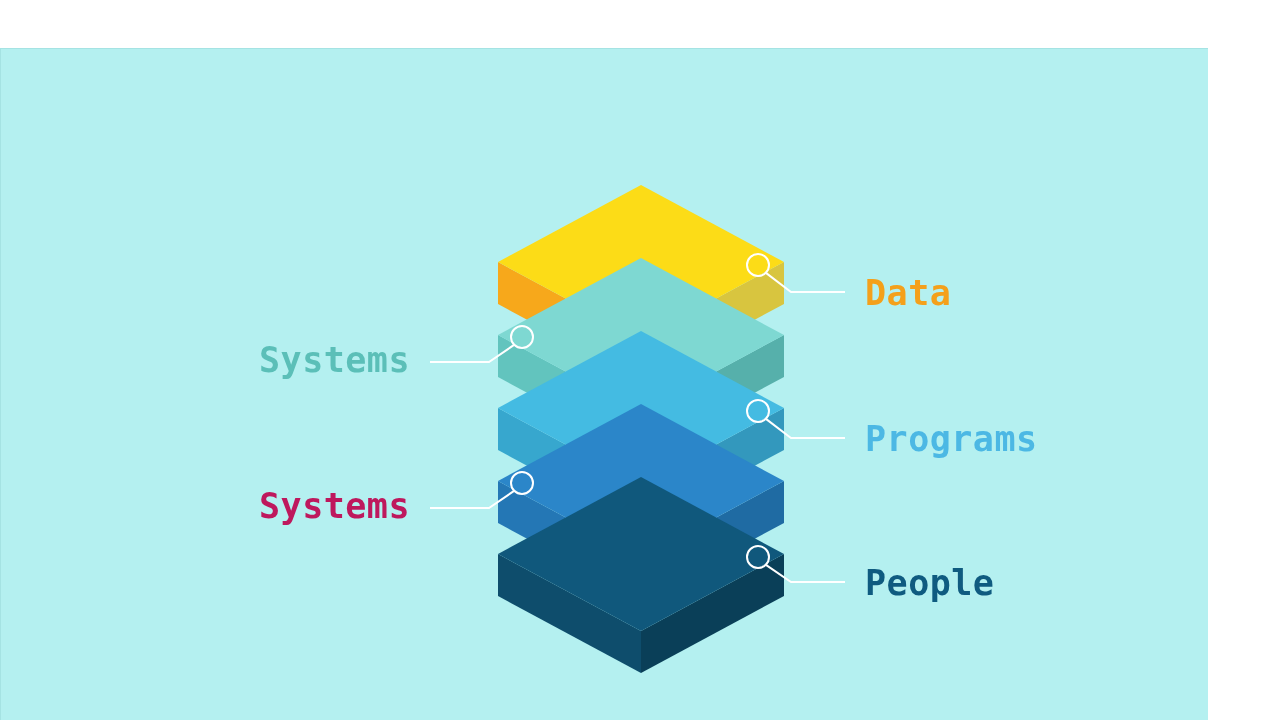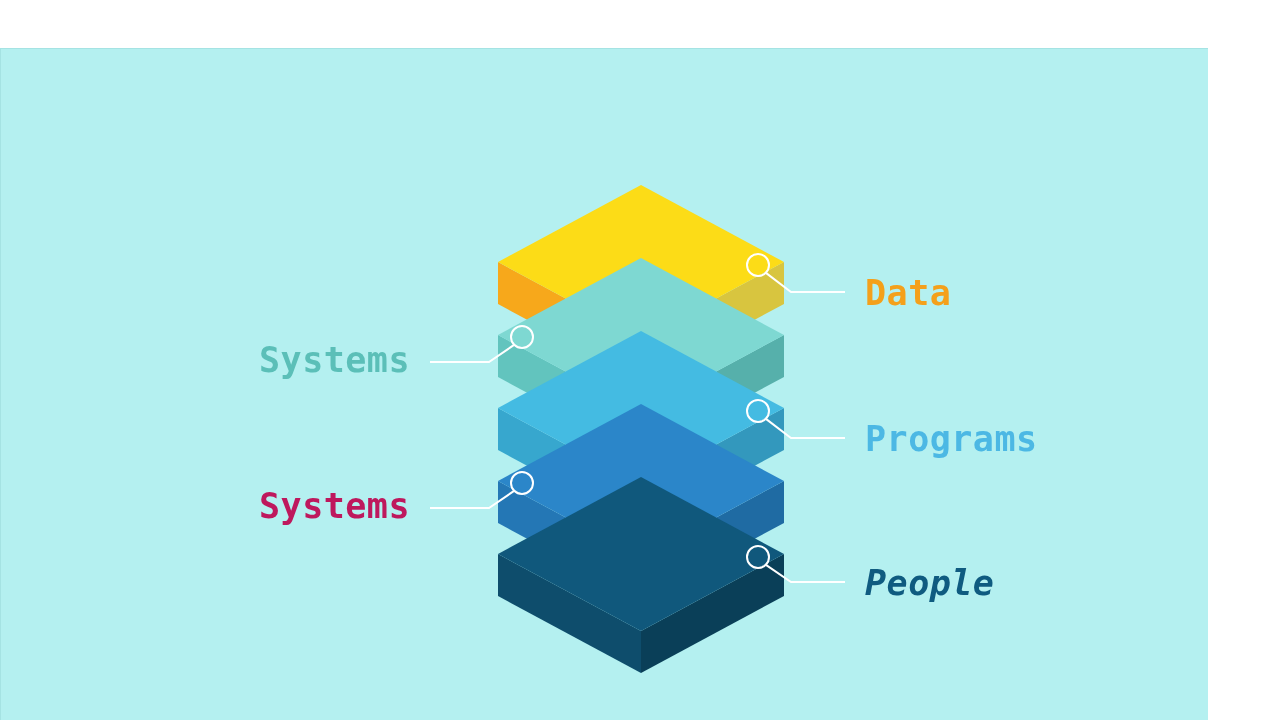--- a/index.html
+++ b/index.html
@@ -98,15 +98,15 @@
           <path d="M 764.92 515.92 L 790 533 L 844 533" stroke="#ffffff" stroke-width="2" fill="none"></path>
           <circle cx="757" cy="508" r="11" fill="none" stroke="#ffffff" stroke-width="2"></circle>
         </g>
       </g>
   </svg>
   <div id="labels">
       <div class="layer-label label-right" style="left: 864px; top: 244px; color: rgb(244, 160, 27);">Data</div>
       <div class="layer-label label-left" style="left: 409px; top: 311px; color: rgb(91, 191, 184);">Systems</div>
       <div class="layer-label label-right" style="left: 864px; top: 390px; color: rgb(76, 184, 228);">Programs</div>
       <div class="layer-label label-left" style="left: 409px; top: 457px; color: #be185d; text-align: right;">Systems</div>
-      <div class="layer-label label-right" style="left: 864px; top: 534px; color: rgb(15, 91, 128); font-style: italic;">People</div>
+      <div class="layer-label label-right" style="left: 864px; top: 534px; color: rgb(15, 91, 128);">People</div>
     </div>
 </div>
 
 </body></html>

